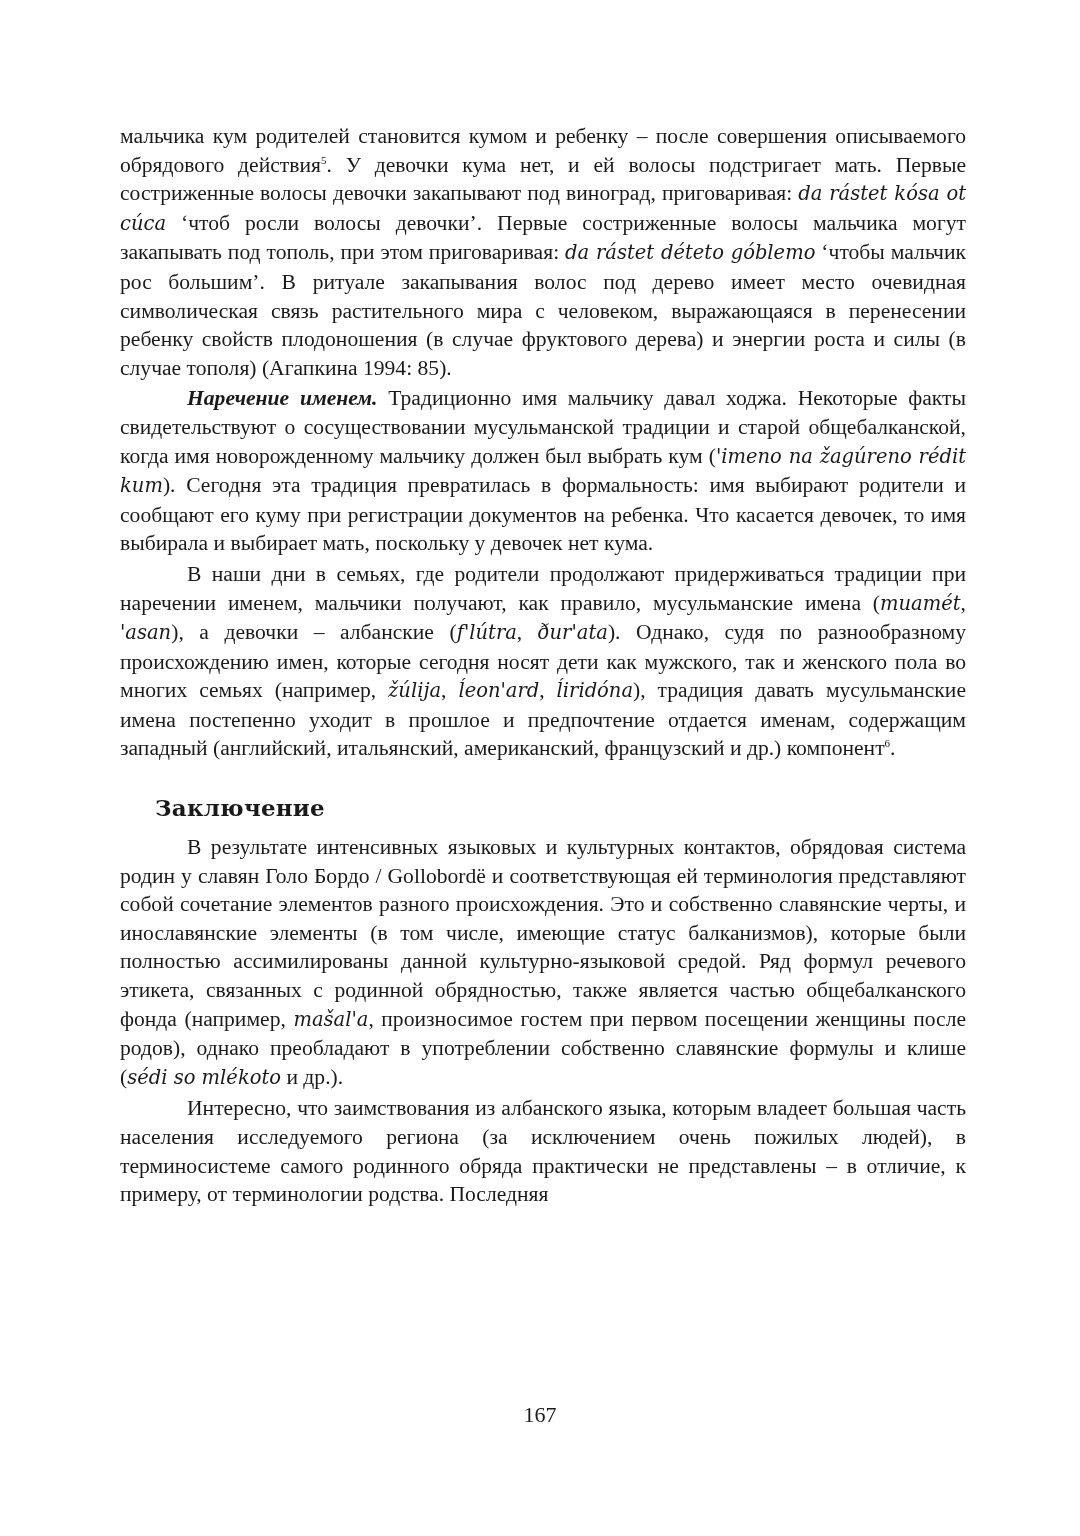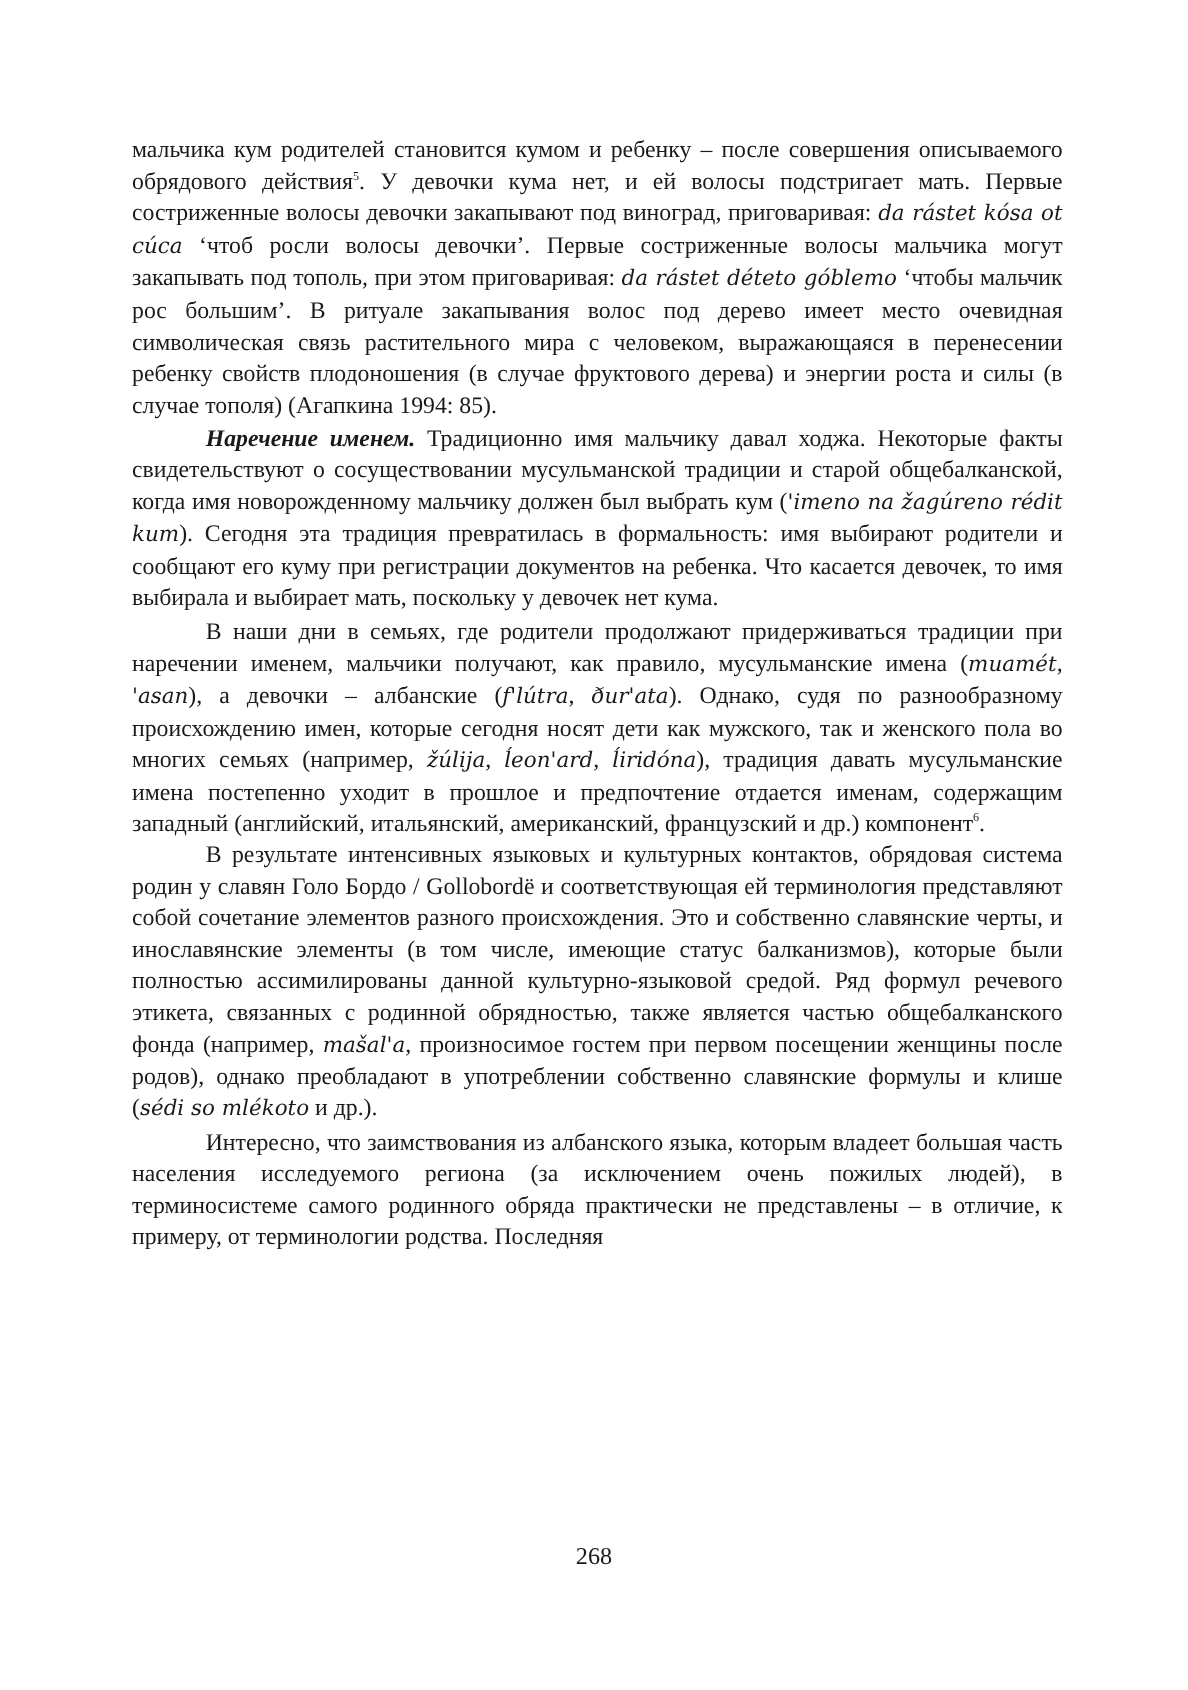--- a/index.html
+++ b/index.html
@@ -30,18 +30,19 @@
   </style>
 </head>
 <body>
 
 <div class="page">
   <p class="para"><span>мальчика кум родителей становится кумом и ребенку – после совершения описываемого обрядового действия</span><span class="sup">5</span><span>. У девочки кума нет, и ей волосы подстригает мать. Первые состриженные волосы девочки закапывают под виноград, приговаривая: </span><i class="tr">da rástet  kósa  ot cúca</i><span> ‘чтоб росли волосы девочки’. Первые состриженные волосы мальчика могут закапывать под тополь, при этом приговаривая: </span><i class="tr">da rástet  déteto  góblemo</i><span> ‘чтобы мальчик рос большим’. В ритуале закапывания волос под дерево имеет место очевидная символическая связь растительного мира с человеком, выражающаяся в перенесении ребенку свойств плодоношения (в случае фруктового дерева) и энергии роста и силы (в случае тополя) (Агапкина 1994: 85).</span></p>
   <div class="gap"></div>
   <p class="para indent"><span class="runin">Наречение именем.</span><span> Традиционно имя мальчику давал ходжа. Некоторые факты свидетельствуют о сосуществовании мусульманской традиции и старой общебалканской, когда имя новорожденному мальчику должен был выбрать кум (</span><i class="tr">'imeno na žagúreno rédit kum</i><span>). Сегодня эта традиция превратилась в формальность: имя выбирают родители и сообщают его куму при регистрации документов на ребенка. Что касается девочек, то имя выбирала и выбирает мать, поскольку у девочек нет кума.</span></p>
   <div class="gap"></div>
   <p class="para indent"><span>В наши дни в семьях, где родители продолжают придерживаться традиции при наречении именем, мальчики получают, как правило, мусульманские имена (</span><i class="tr">muamét</i><span>, </span><i class="tr">'asan</i><span>), а девочки – албанские (</span><i class="tr">f'lútra</i><span>, </span><i class="tr">ður'ata</i><span>). Однако, судя по разнообразному происхождению имен, которые сегодня носят дети как мужского, так и женского пола во многих семьях (например, </span><i class="tr">žúlija</i><span>, </span><i class="tr">ĺeon'ard</i><span>, </span><i class="tr">ĺiridóna</i><span>), традиция давать мусульманские имена постепенно уходит в прошлое и предпочтение отдается именам, содержащим западный (английский, итальянский, американский, французский и др.) компонент</span><span class="sup">6</span><span>.</span></p>
+  <div class="heading">Заключение</div>
   <p class="para indent"><span>В результате интенсивных языковых и культурных контактов, обрядовая система родин у славян Голо Бордо / Gollobordë и соответствующая ей терминология представляют собой сочетание элементов разного происхождения. Это и собственно славянские черты, и инославянские элементы (в том числе, имеющие статус балканизмов), которые были полностью ассимилированы данной культурно-языковой средой. Ряд формул речевого этикета, связанных с родинной обрядностью, также является частью общебалканского фонда (например, </span><i class="tr">mašal'a</i><span>, произносимое гостем при первом посещении женщины после родов), однако преобладают в употреблении собственно славянские формулы и клише (</span><i class="tr">sédi  so mlékoto</i><span> и др.).</span></p>
   <div class="gap"></div>
   <p class="para indent"><span>Интересно, что заимствования из албанского языка, которым владеет большая часть населения исследуемого региона (за исключением очень пожилых людей), в терминосистеме самого родинного обряда практически не представлены – в отличие, к примеру, от терминологии родства. Последняя</span></p>
 </div>
 
-<div class="folio">268</div>
+<div class="folio">167</div>
 
 </body></html>

